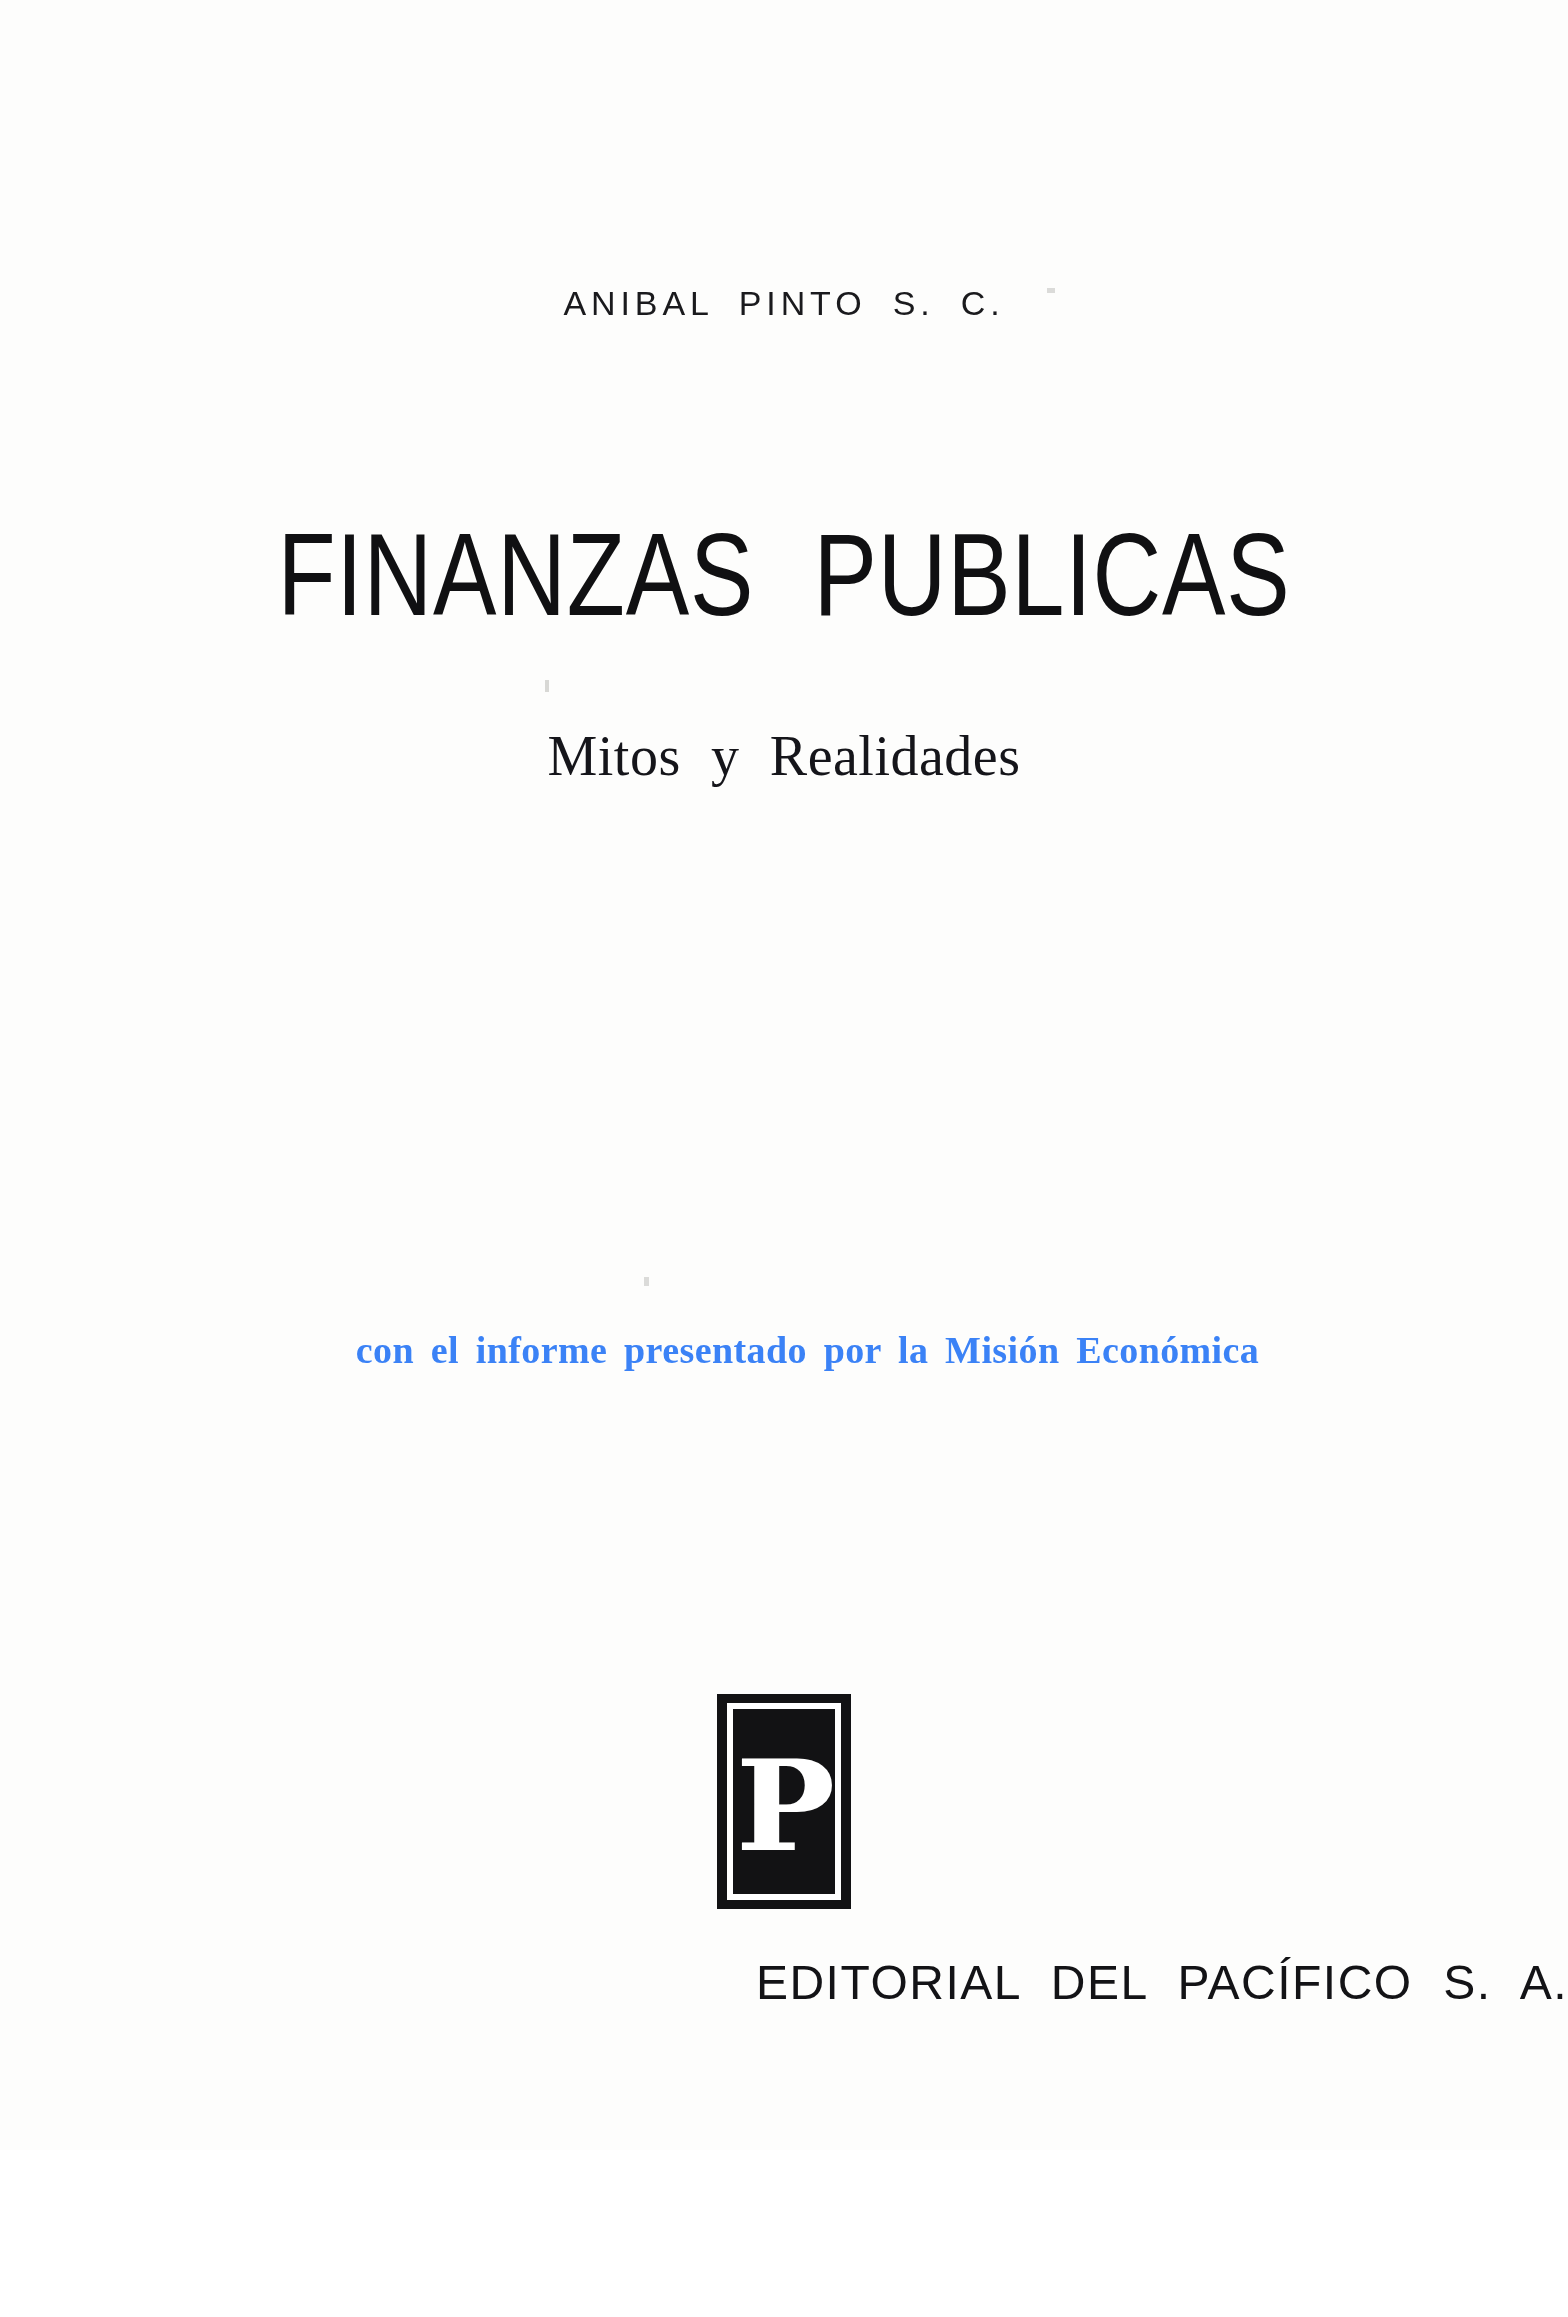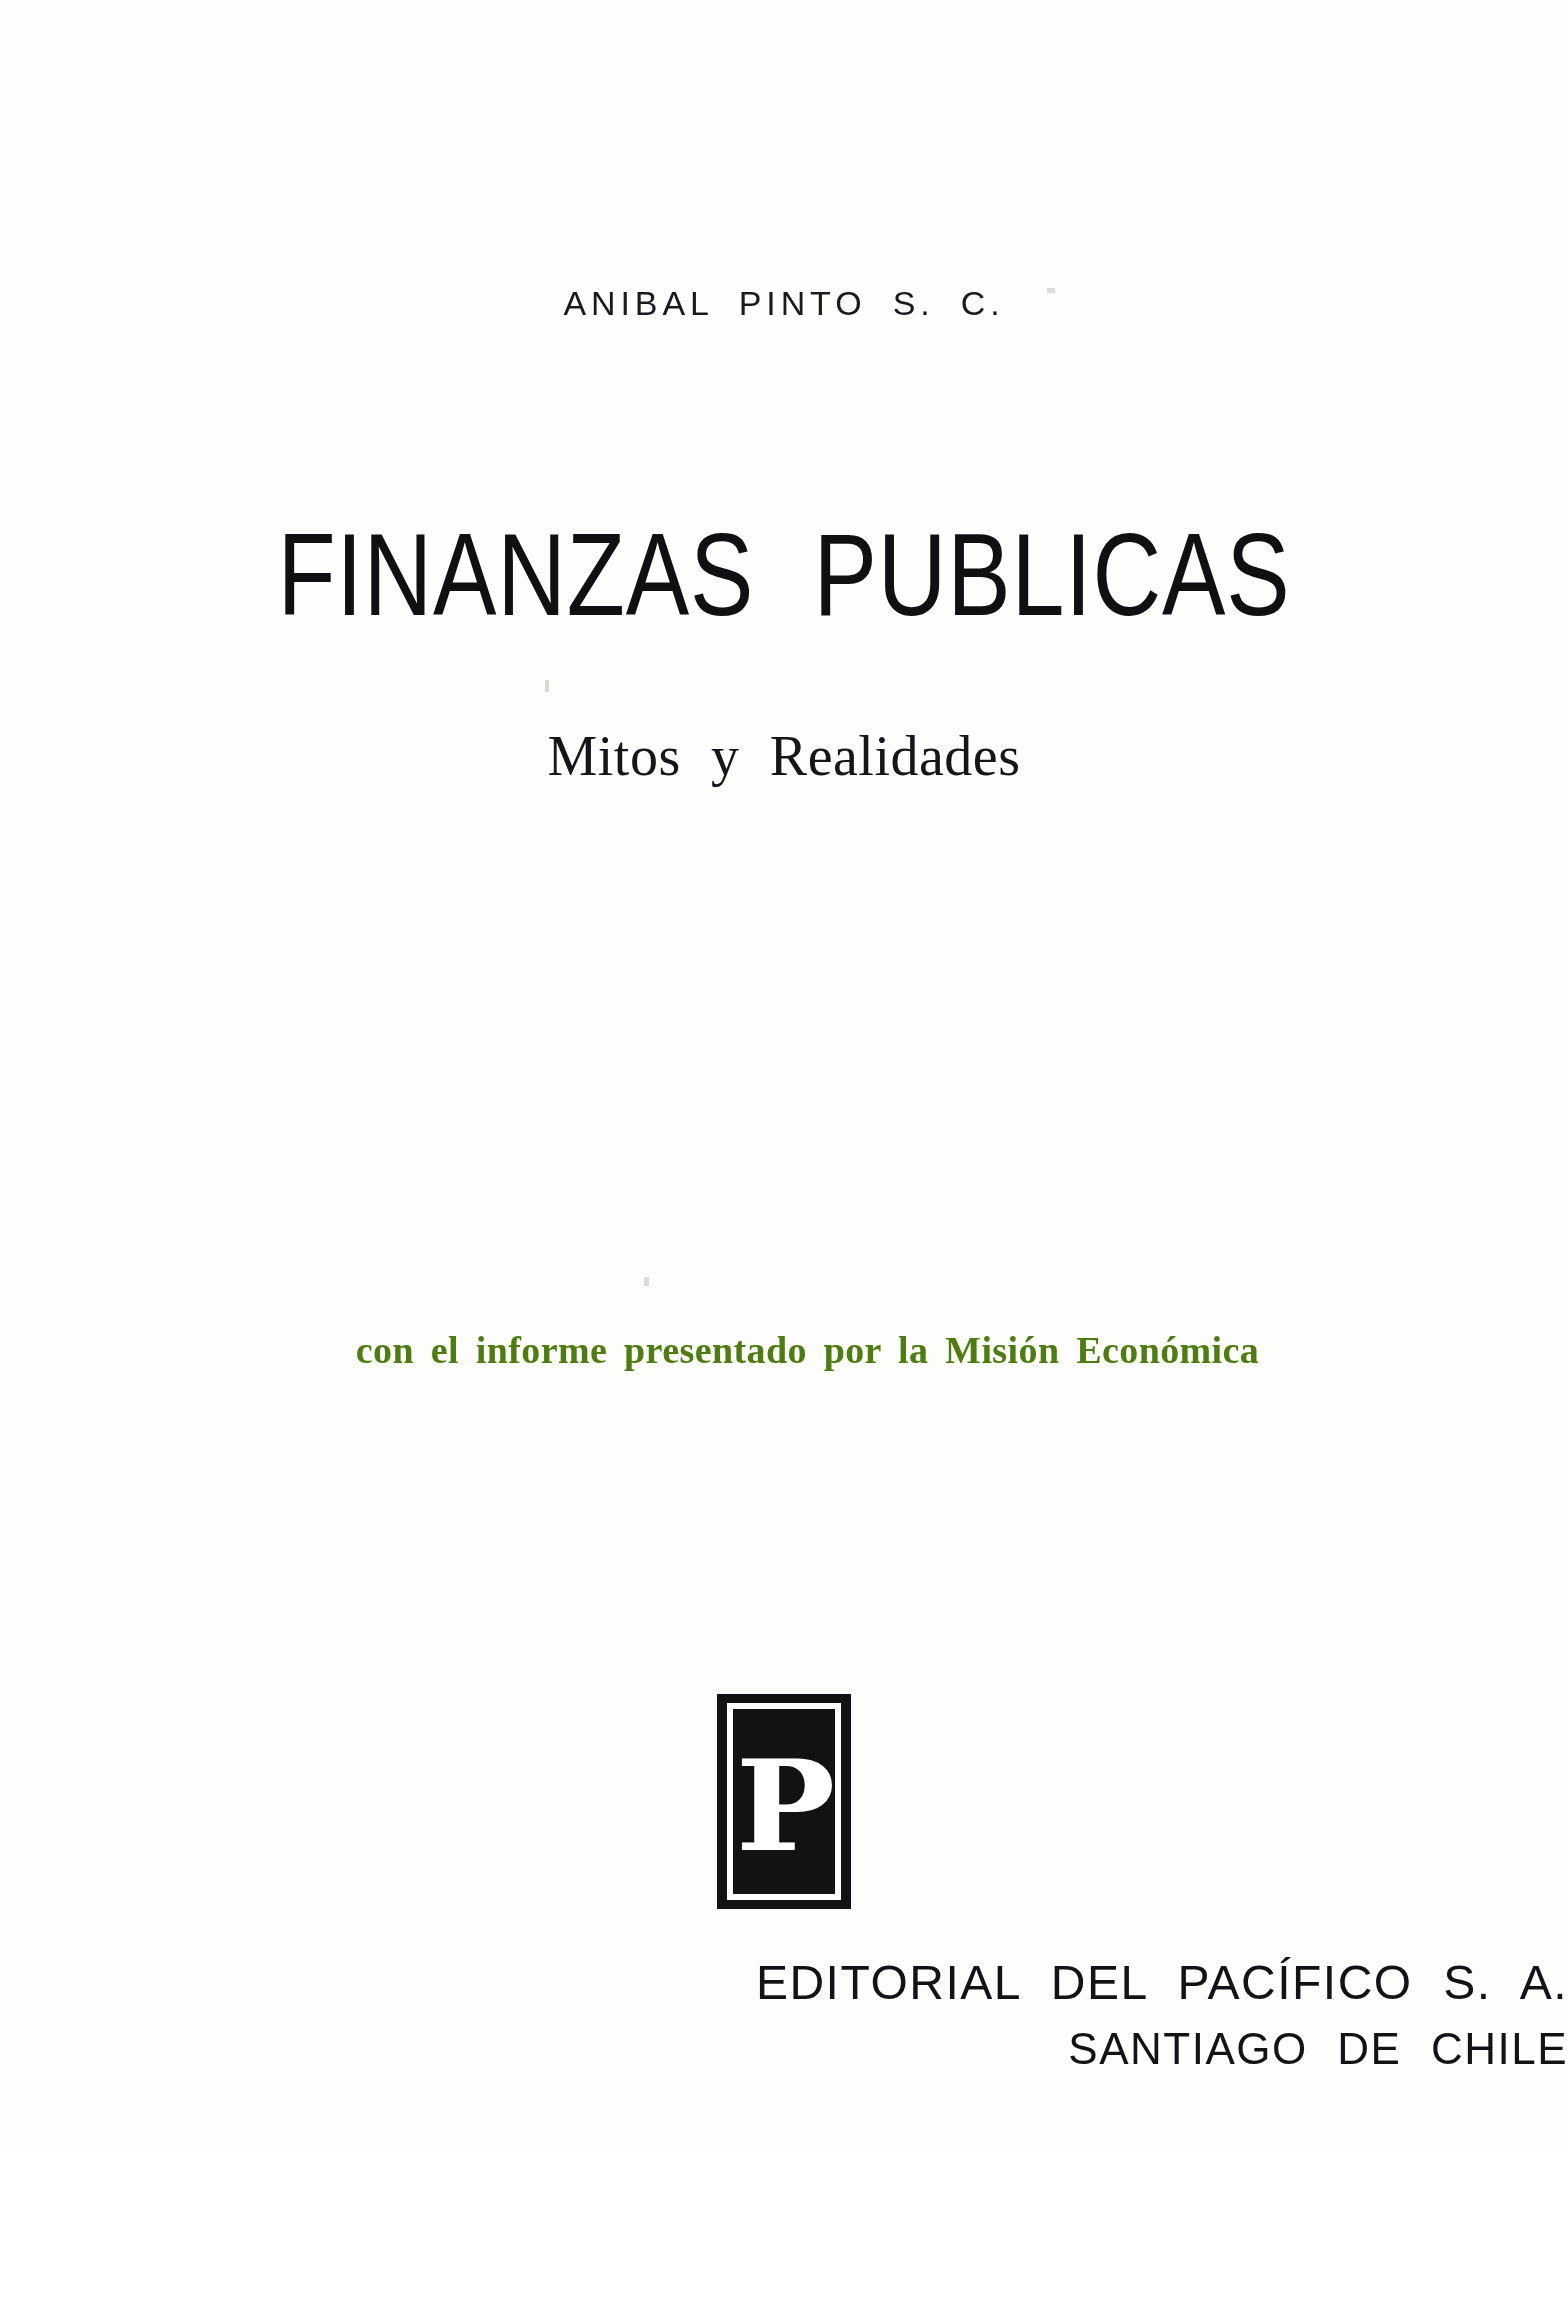--- a/index.html
+++ b/index.html
@@ -70,21 +70,21 @@
     position: absolute;
     top: 1320px;
     left: 251px;
     width: 1113px;
     text-align: center;
     font-family: "Liberation Serif", serif;
     font-size: 38px;
     font-weight: 700;
     line-height: 1.62;
     letter-spacing: 0.4px;
-    color: #4d7c0f;
+    color: #3b82f6;
   }
   .desc .l1 { display: block; word-spacing: 6.9px; }
   .desc .l2 { display: block; word-spacing: 13.8px; }
   .desc .l3 { display: block; word-spacing: 6.9px; }
 
   
   .logo {
     position: absolute;
     top: 1694px;
     left: 50%;
@@ -168,17 +168,16 @@
   </div>
 
   <div class="logo">
     <div class="logo-inner">
       <span class="logo-glyph">P</span>
     </div>
   </div>
 
   <div class="imprint">
     <span class="line1">EDITORIAL DEL PACÍFICO S. A.</span>
-    <span class="line2">SANTIAGO DE CHILE</span>
   </div>
 
 </div>
 
 
 </body></html>

